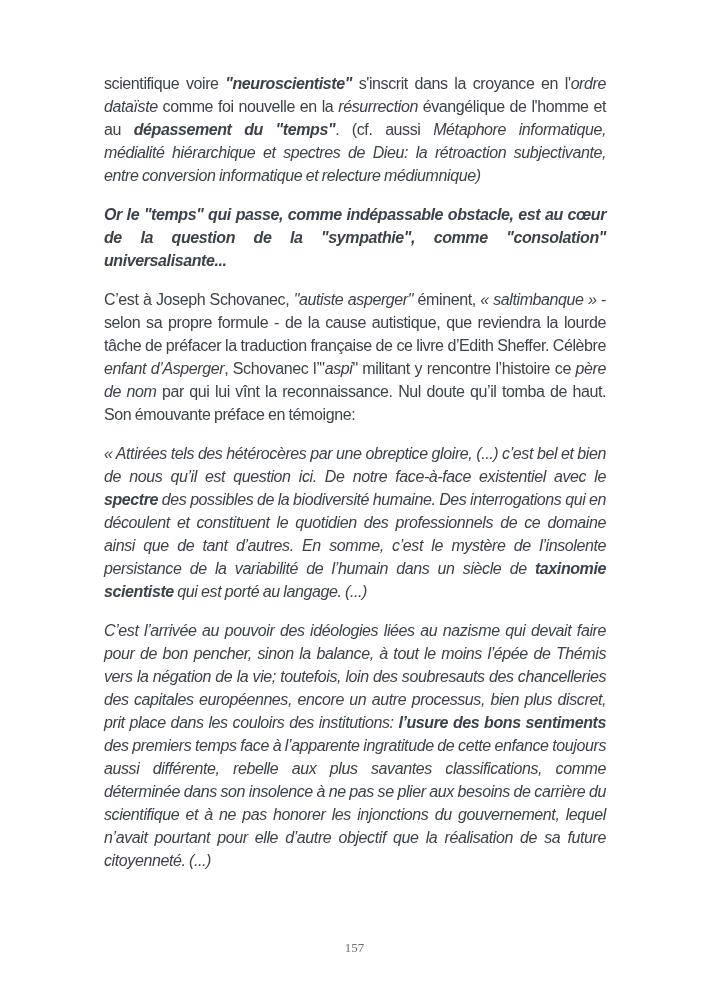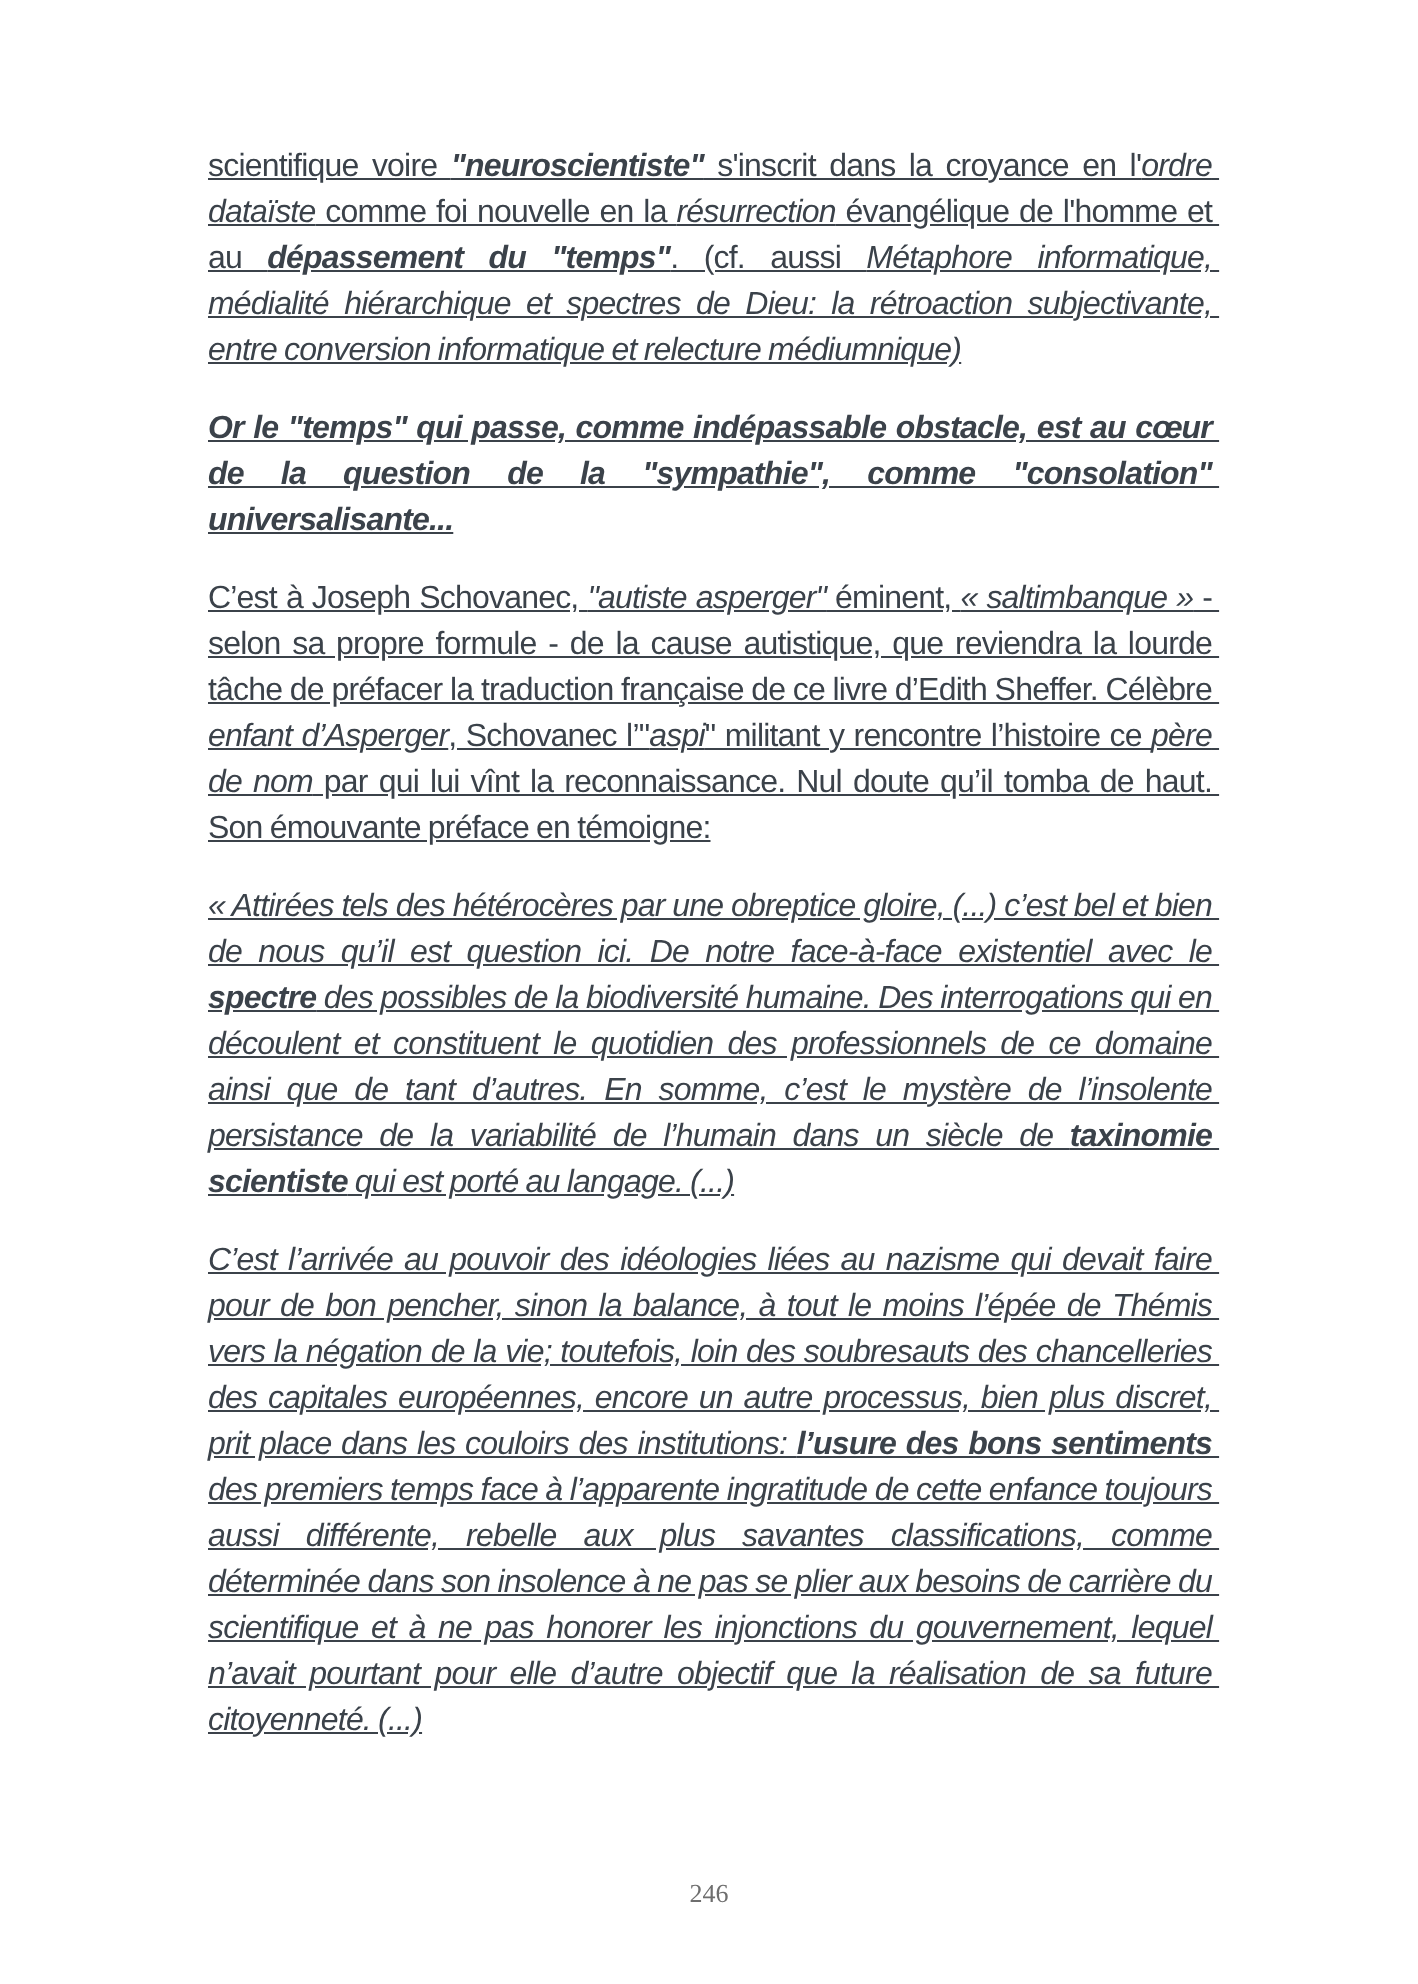--- a/index.html
+++ b/index.html
@@ -24,21 +24,21 @@
   p.para {
     font-family: "Liberation Sans", sans-serif;
     font-size: 16px;
     line-height: 23px;
     letter-spacing: -0.4px;
     word-spacing: -0.5px;
     color: var(--text, #3b424a);
     text-align: justify;
     margin: 0 0 16px 0;
   }
-  p.para span { white-space: pre-wrap; text-decoration: underline; }
+  p.para span { white-space: pre-wrap; }
   .b { font-weight: bold; }
   .i { font-style: italic; }
   .footer {
     position: absolute;
     top: 938px;
     left: 0;
     width: 100%;
     text-align: center;
   }
   .page-number {
@@ -52,15 +52,15 @@
 
 <div class="page">
   <div class="text-body">
       <p class="para"><span>scientifique voire </span><span class="b i">"neuroscientiste"</span><span> s'inscrit dans la croyance en l'</span><span class="i">ordre dataïste</span><span> comme foi nouvelle en la </span><span class="i">résurrection</span><span> évangélique de l'homme et au </span><span class="b i">dépassement du "temps"</span><span>. (cf. aussi </span><span class="i">Métaphore informatique, médialité hiérarchique et spectres de Dieu: la rétroaction subjectivante, entre conversion informatique et relecture médiumnique)</span></p>
       <p class="para"><span class="b i">Or le "temps" qui passe, comme indépassable obstacle, est au cœur de la question de la "sympathie", comme "consolation" universalisante...</span></p>
       <p class="para"><span>C’est à Joseph Schovanec, </span><span class="i">"autiste asperger"</span><span> éminent, </span><span class="i">« saltimbanque »</span><span> - selon sa propre formule - de la cause autistique, que reviendra la lourde tâche de préfacer la traduction française de ce livre d’Edith Sheffer. Célèbre </span><span class="i">enfant d’Asperger</span><span>, Schovanec l’"</span><span class="i">aspi</span><span>" militant y rencontre l’histoire ce </span><span class="i">père de nom</span><span> par qui lui vînt la reconnaissance. Nul doute qu’il tomba de haut. Son émouvante préface en témoigne:</span></p>
       <p class="para"><span class="i">« Attirées tels des hétérocères par une obreptice gloire, (...) c’est bel et bien de nous qu’il est question ici. De notre face-à-face existentiel avec le </span><span class="b i">spectre</span><span class="i"> des possibles de la biodiversité humaine. Des interrogations qui en découlent et constituent le quotidien des professionnels de ce domaine ainsi que de tant d’autres. En somme, c’est le mystère de l’insolente persistance de la variabilité de l’humain dans un siècle de </span><span class="b i">taxinomie scientiste</span><span class="i"> qui est porté au langage. (...)</span></p>
       <p class="para"><span class="i">C’est l’arrivée au pouvoir des idéologies liées au nazisme qui devait faire pour de bon pencher, sinon la balance, à tout le moins l’épée de Thémis vers la négation de la vie; toutefois, loin des soubresauts des chancelleries des capitales européennes, encore un autre processus, bien plus discret, prit place dans les couloirs des institutions: </span><span class="b i">l’usure des bons sentiments</span><span class="i"> des premiers temps face à l’apparente ingratitude de cette enfance toujours aussi différente, rebelle aux plus savantes classifications, comme déterminée dans son insolence à ne pas se plier aux besoins de carrière du scientifique et à ne pas honorer les injonctions du gouvernement, lequel n’avait pourtant pour elle d’autre objectif que la réalisation de sa future citoyenneté. (...)</span></p>
     </div>
   <div class="footer">
-    <span class="page-number">246</span>
+    <span class="page-number">157</span>
   </div>
 </div>
 
 </body></html>

